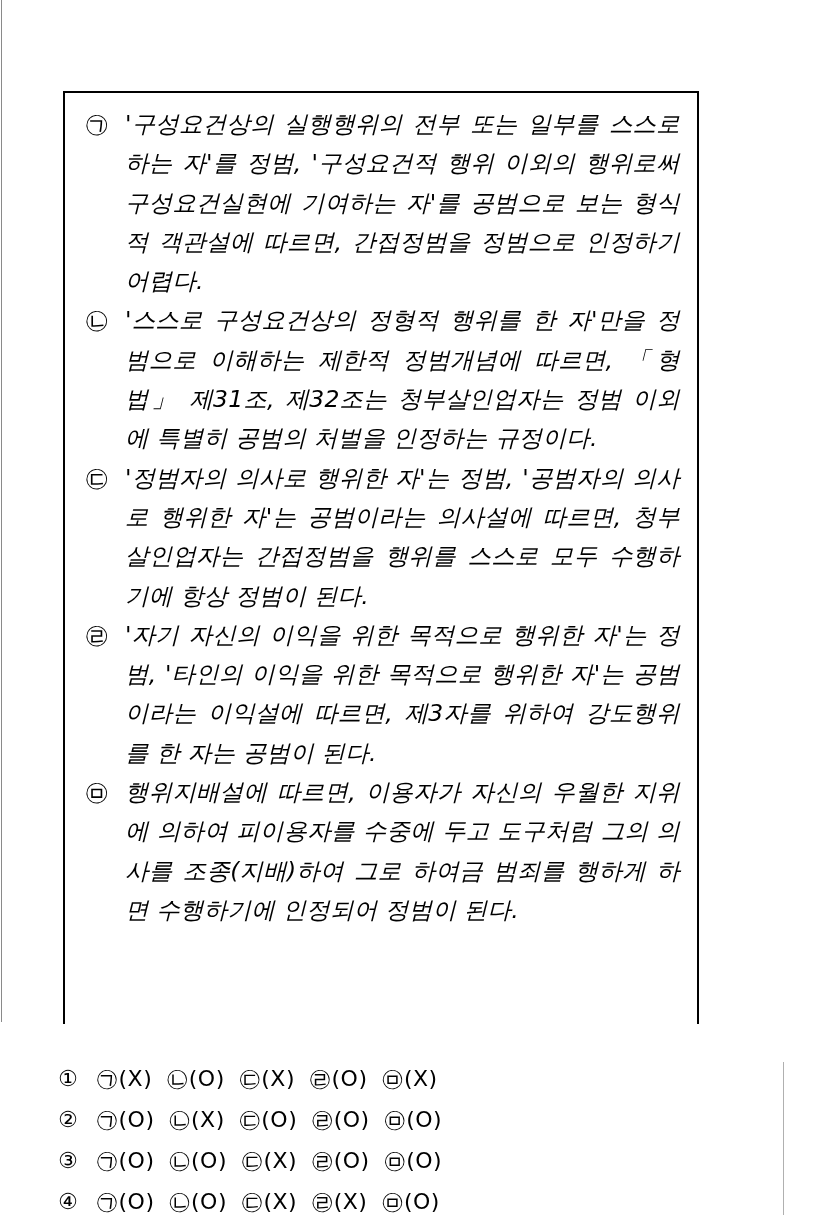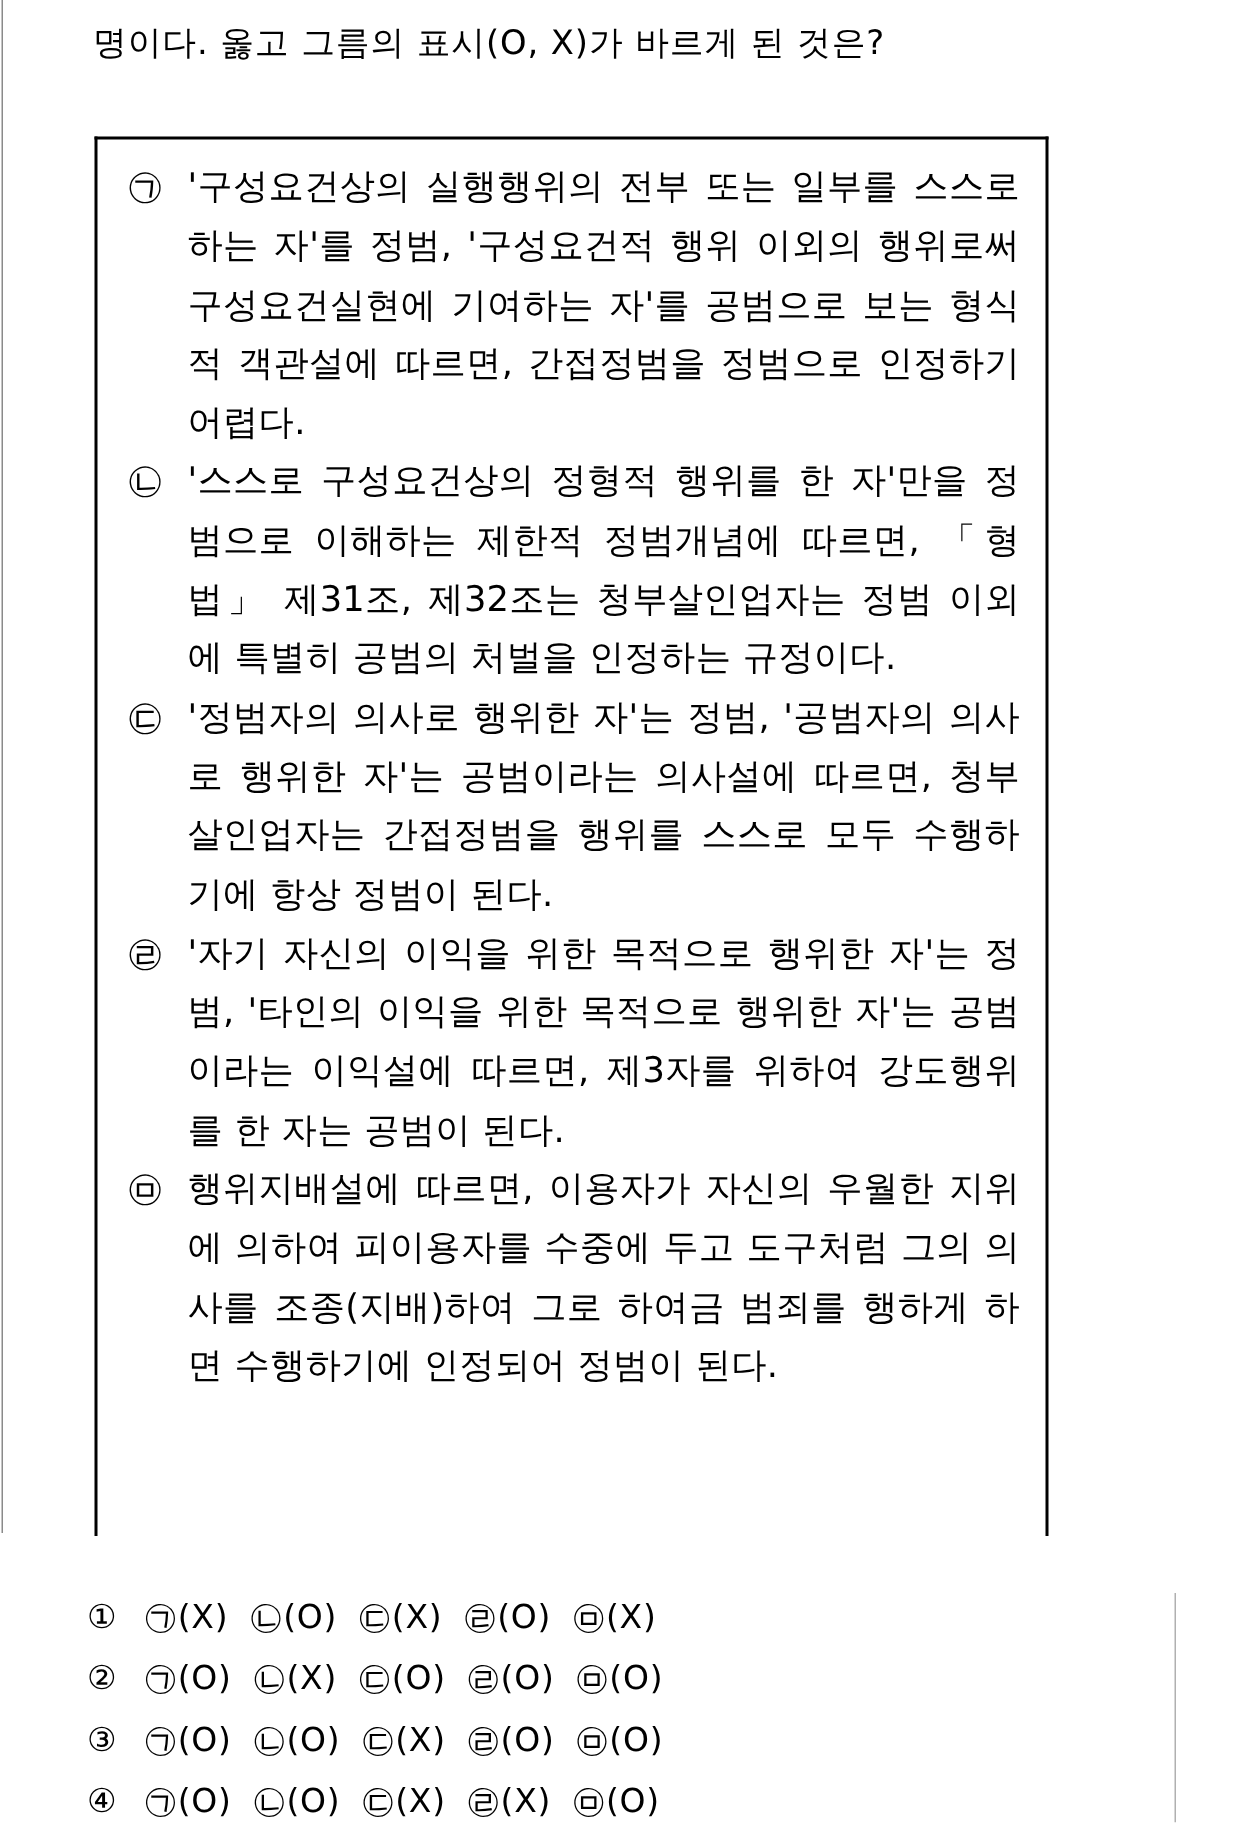--- a/index.html
+++ b/index.html
@@ -8,34 +8,33 @@
   .left-rule { position:absolute; left:1px; top:0; width:1px; height:1022px; background:#8a8a8a; }
   .right-rule { position:absolute; left:783px; top:1062px; width:1px; height:153px; background:#b0b0b0; }
   .question { position:absolute; left:22px; top:12px; width:790px; font-size:22.5px; line-height:35px; letter-spacing:0.6px; }
   .question .num { display:inline-block; width:36px; }
   .question .line2 { padding-left:40px; }
   .box { position:absolute; left:63px; top:91px; width:632px; height:931px;
          border-left:2px solid #000; border-right:2px solid #000; border-top:2px solid #000; }
   .items { position:absolute; left:20px; top:12px; width:595px; font-size:23.5px; line-height:39.3px; letter-spacing:0.2px; }
   .item { display:flex; }
   .item .marker { width:40px; flex:0 0 40px; }
-  .item .text { flex:1; text-align:justify; text-align-last:left; }
+  .item .text { flex:1; text-align:justify; text-align-last:left;font-style:italic; }
   .choices { position:absolute; left:58px; top:1058px; font-size:22px; line-height:41px; letter-spacing:0.5px; }
   .choice { display:flex; gap:14px; white-space:nowrap; }
   .choice .cnum { width:24px; }
   .choice .mark { display:inline-block; }
 </style>
 </head>
 <body>
 
 <div class="left-rule"></div>
 <div class="right-rule"></div>
 
 <div class="question">
-  <div class="line2">명이다. 옳고 그름의 표시(O, X)가 바르게 된 것은?</div>
 </div>
 
 <div class="box">
   <div class="items">
     <div class="item">
       <span class="marker">㉠</span>
       <span class="text">'구성요건상의 실행행위의 전부 또는 일부를 스스로 하는 자'를 정범, '구성요건적 행위 이외의 행위로써 구성요건실현에 기여하는 자'를 공범으로 보는 형식적 객관설에 따르면, 간접정범을 정범으로 인정하기 어렵다.</span>
     </div>
     <div class="item">
       <span class="marker">㉡</span>

